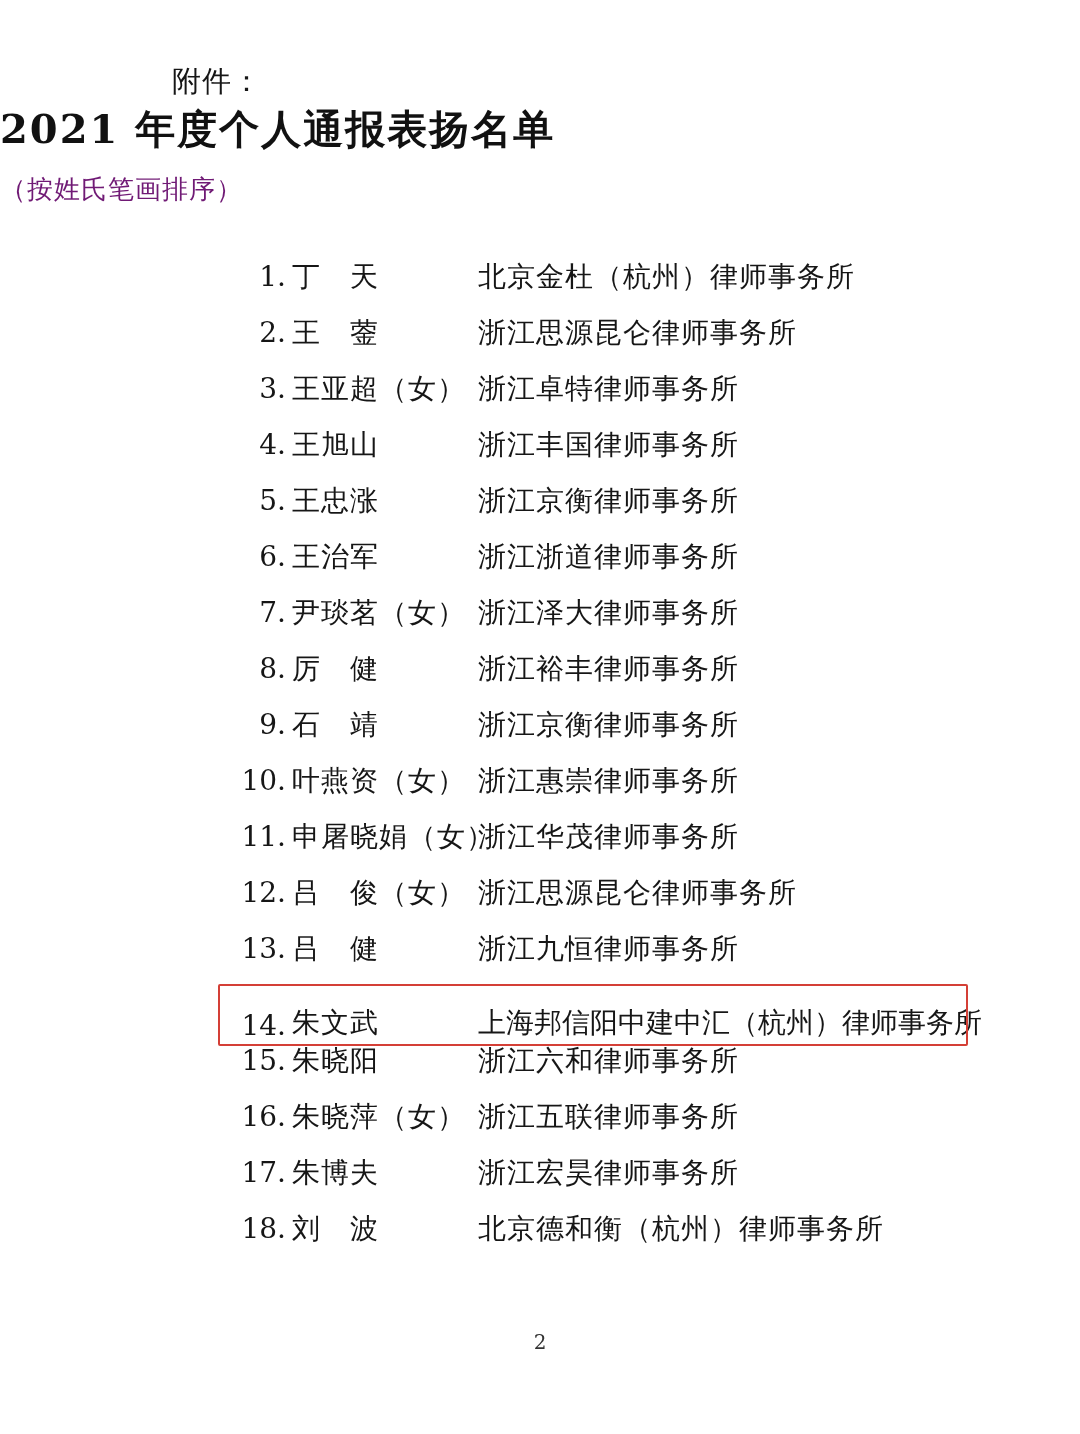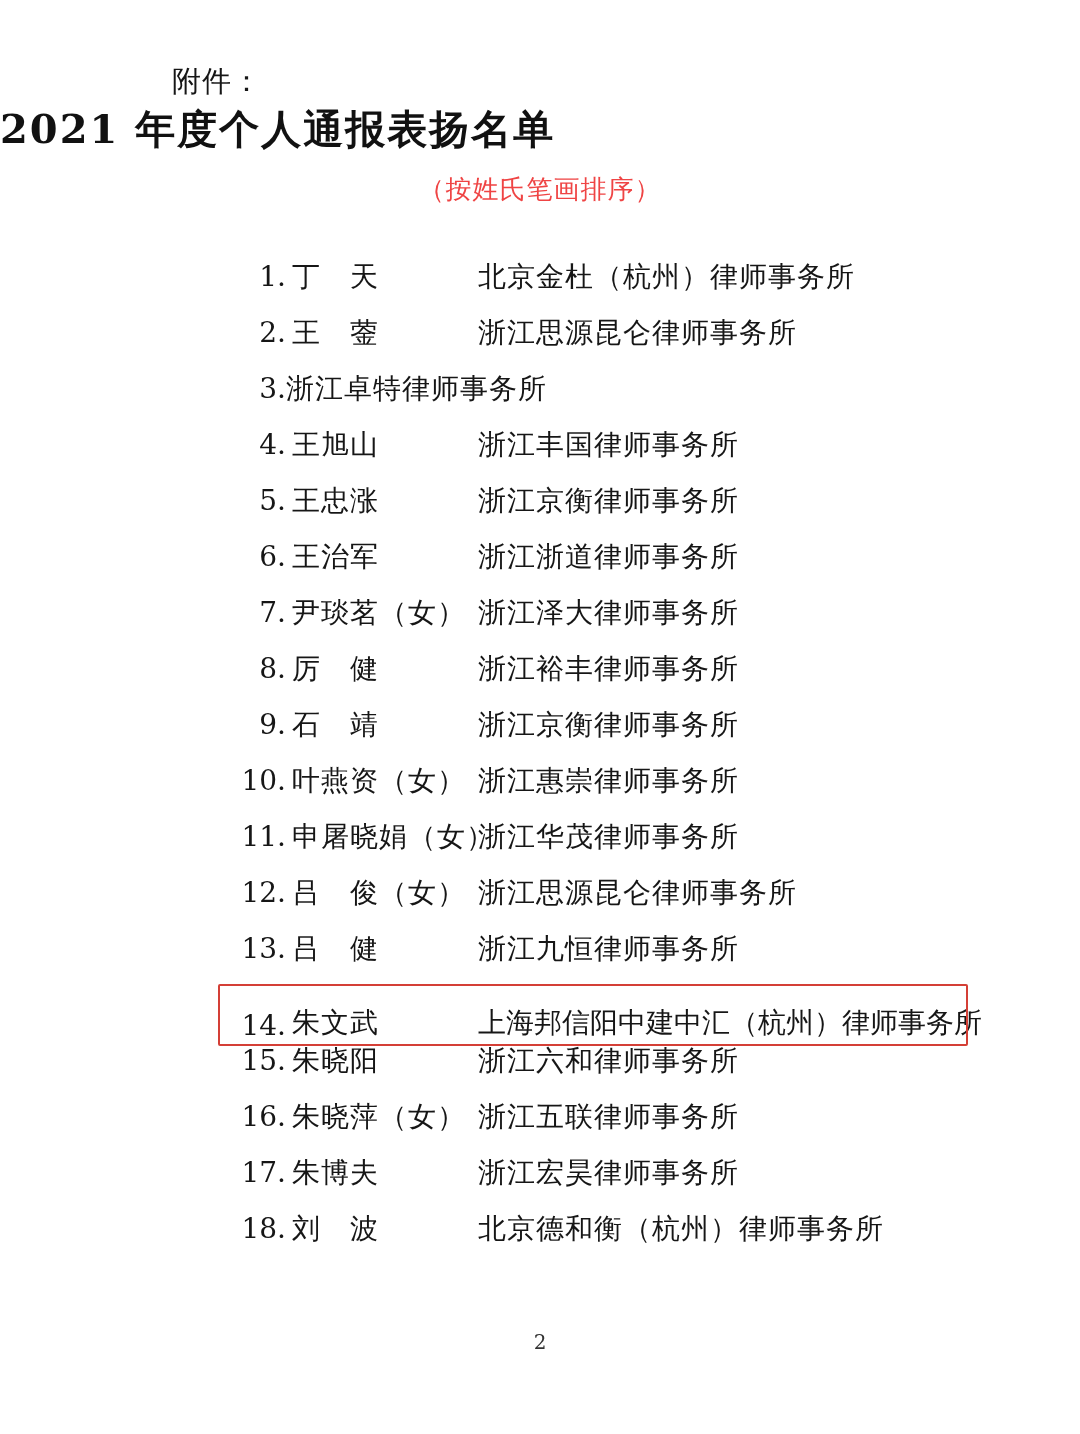--- a/index.html
+++ b/index.html
@@ -38,24 +38,23 @@
     font-size: 40px;
     font-weight: bold;
     letter-spacing: 2px;
     color: #111111;
   }
   .doc-subtitle {
     position: absolute;
     left: 0;
     right: 0;
     top: 172px;
-    text-align: center;
     font-size: 26px;
     letter-spacing: 1px;
-    color: #ef4444;
+    color: #701a75;
   }
   .list {
     position: absolute;
     left: 0;
     right: 0;
     top: 258px;
   }
   .row {
     position: relative;
     display: flex;
@@ -133,20 +132,21 @@
         <span class="name">丁　天</span>
         <span class="firm">北京金杜（杭州）律师事务所</span>
       </div>
       <div class="row">
         <span class="idx">2.</span>
         <span class="name">王　蓥</span>
         <span class="firm">浙江思源昆仑律师事务所</span>
       </div>
       <div class="row">
         <span class="idx">3.</span>
+        <span class="name">王亚超（女）</span>
         <span class="firm">浙江卓特律师事务所</span>
       </div>
       <div class="row">
         <span class="idx">4.</span>
         <span class="name">王旭山</span>
         <span class="firm">浙江丰国律师事务所</span>
       </div>
       <div class="row">
         <span class="idx">5.</span>
         <span class="name">王忠涨</span>

